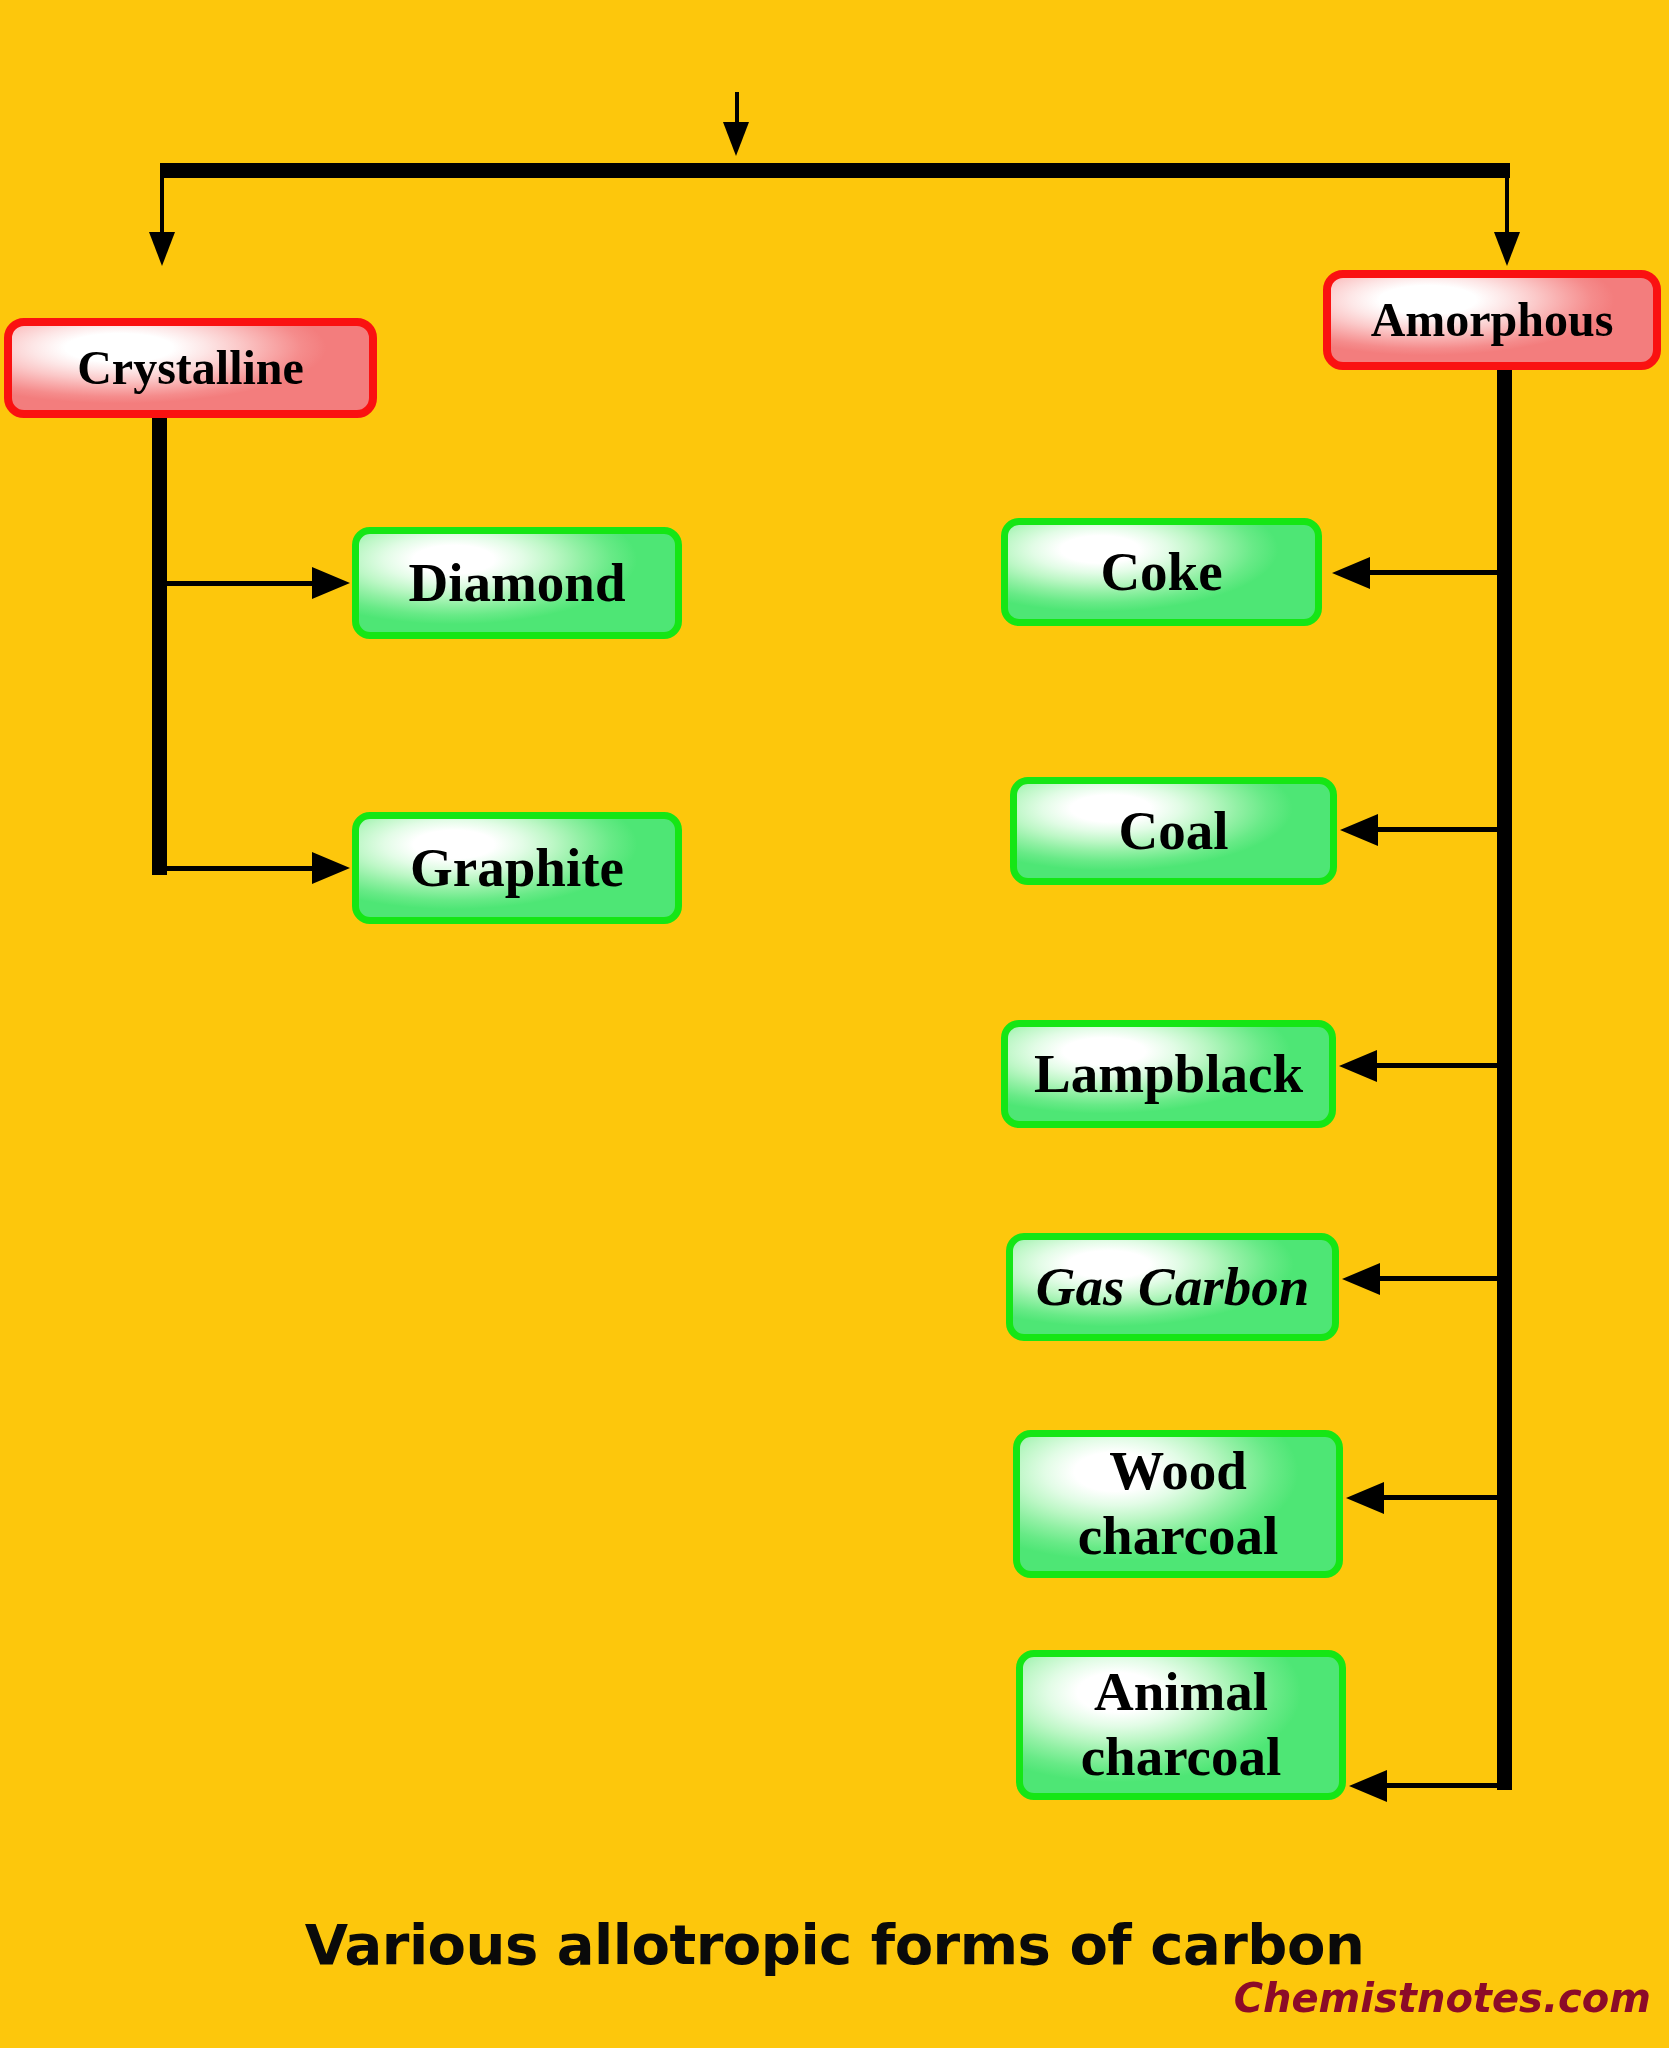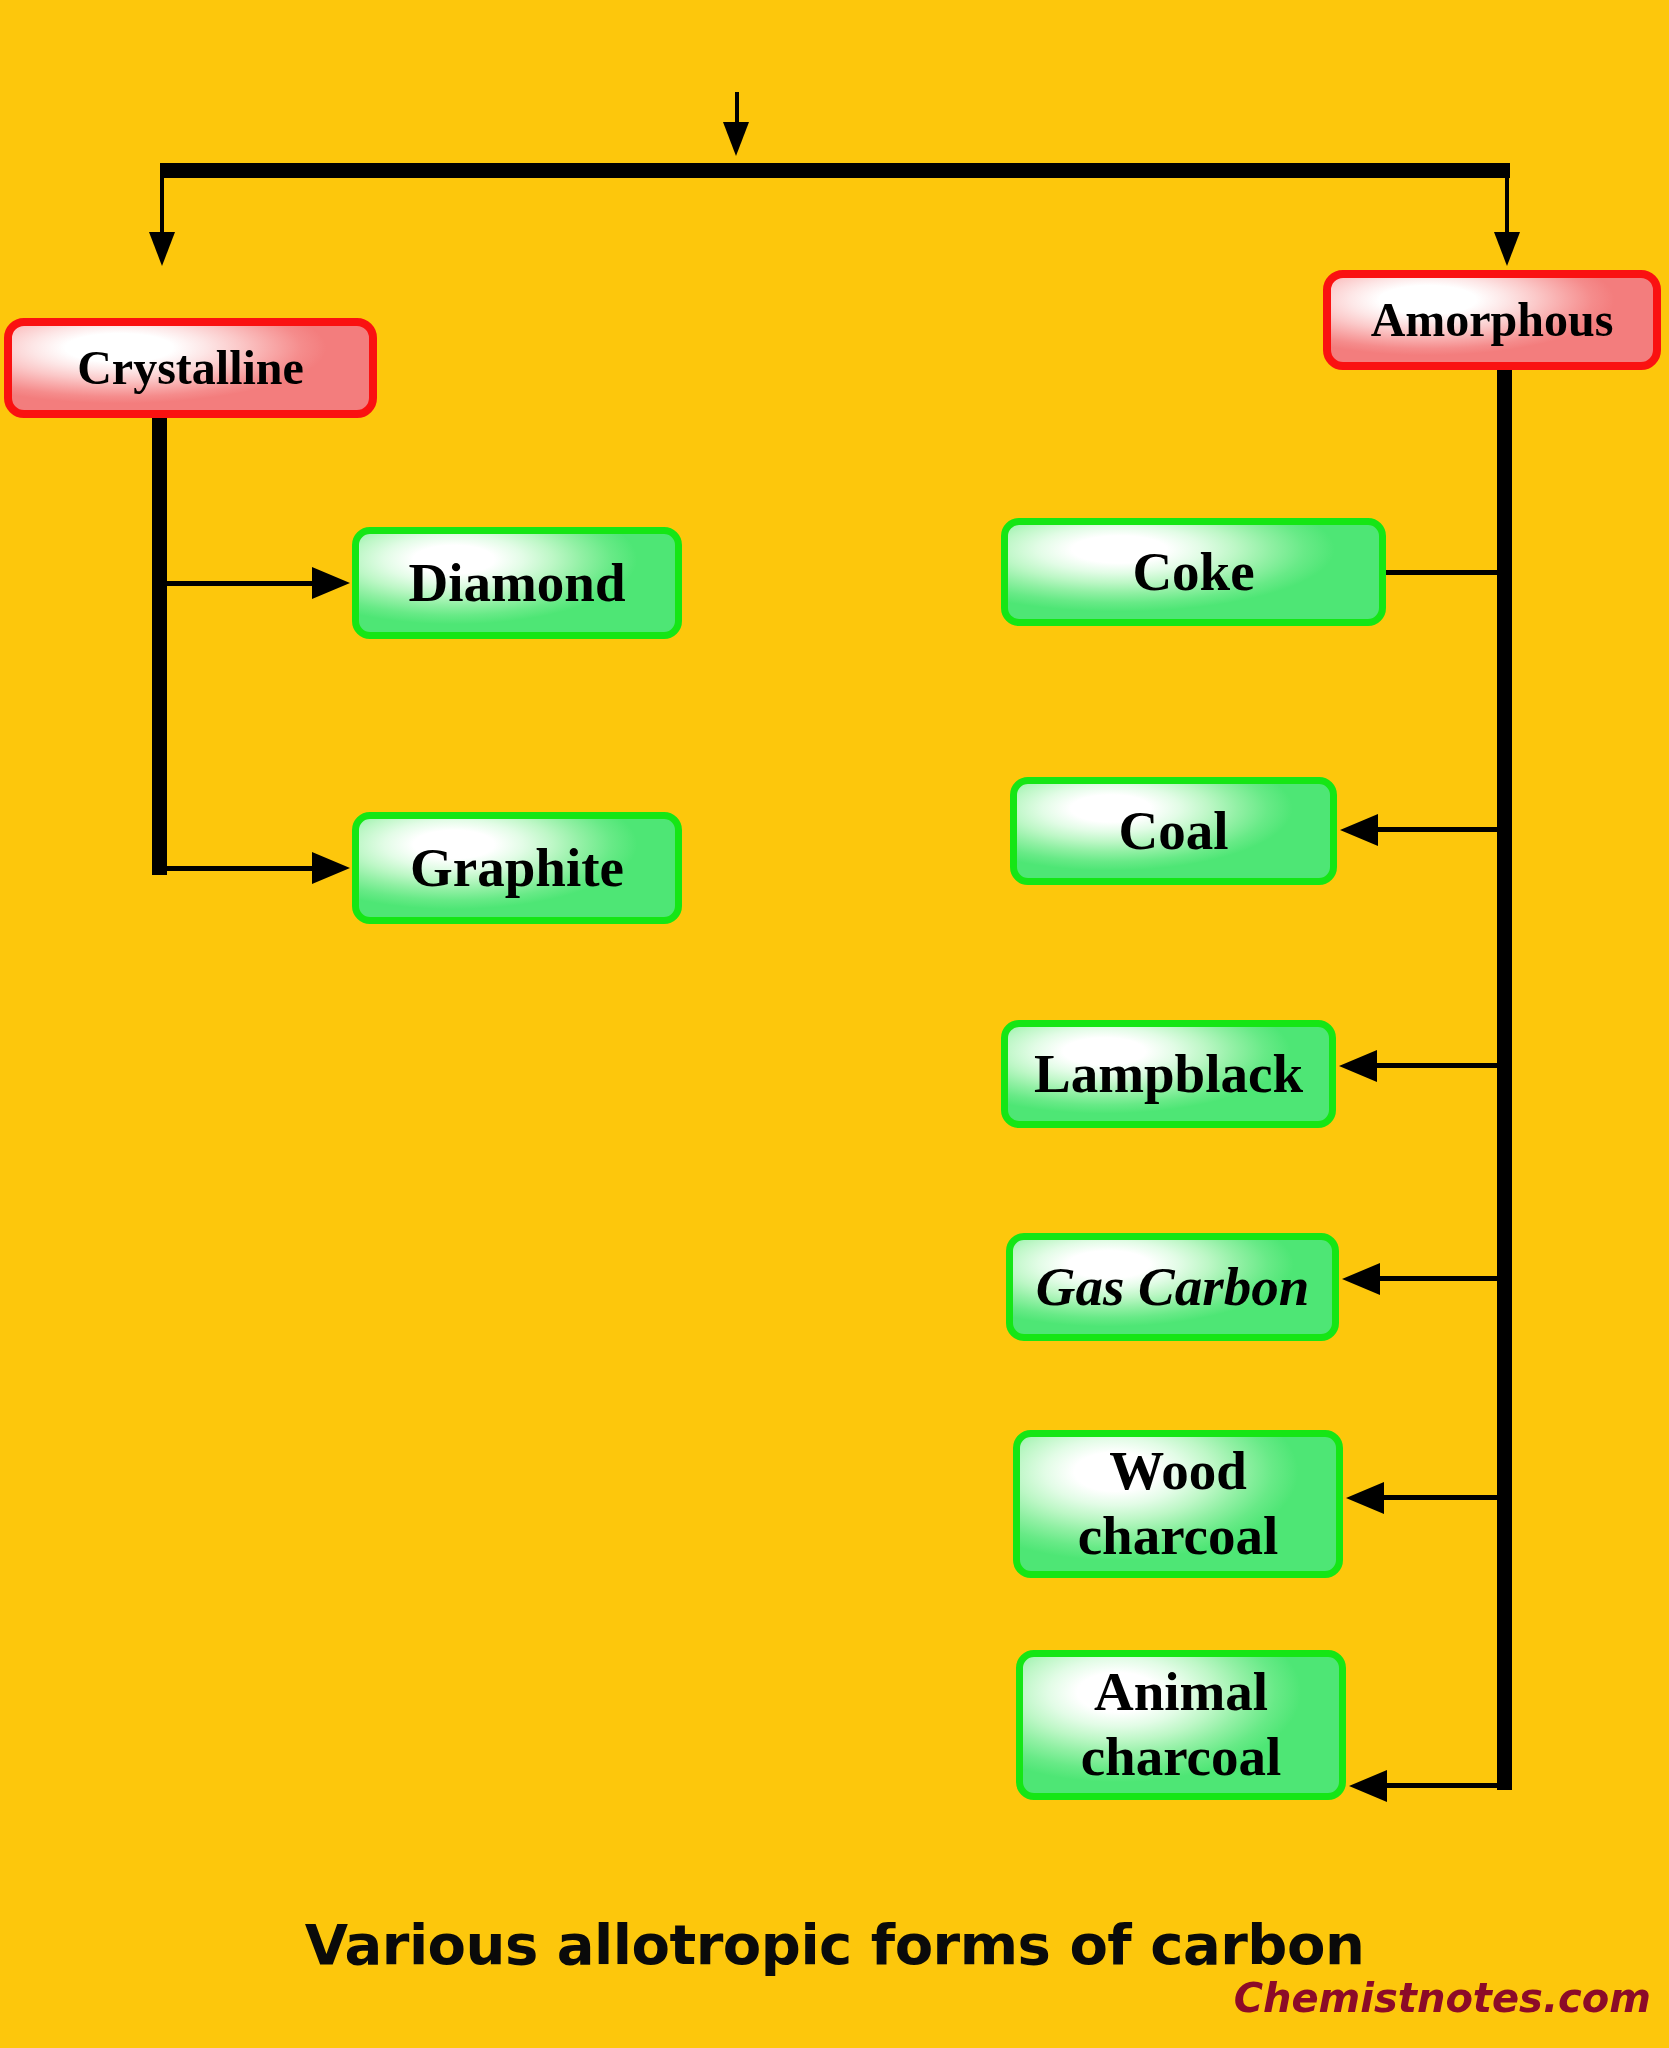--- a/index.html
+++ b/index.html
@@ -66,21 +66,21 @@
     border: 7px solid #15E615;
     border-radius: 18px;
     background:
       radial-gradient(ellipse 58% 66% at 30% 26%, #ffffff 0%, #ffffff 22%, #e2fce6 38%, #bdf7c6 54%, #91f0a4 70%, #68ea87 86%, #4ee675 100%);
     font-size: 55px;
   }
 
   .leaf-diamond   { left: 352px;  top: 527px;  width: 330px; height: 112px; }
   .leaf-graphite  { left: 352px;  top: 812px;  width: 330px; height: 112px; }
 
-  .leaf-coke      { left: 1001px; top: 518px;  width: 385px; height: 108px; }
+  .leaf-coke      { left: 1001px; top: 518px;  width: 321px; height: 108px; }
   .leaf-coal      { left: 1010px; top: 777px;  width: 327px; height: 108px; }
   .leaf-lampblack { left: 1001px; top: 1020px; width: 335px; height: 108px; }
   .leaf-gascarbon { left: 1006px; top: 1233px; width: 333px; height: 108px; font-style: italic; }
   .leaf-wood      { left: 1013px; top: 1430px; width: 330px; height: 148px; }
   .leaf-animal    { left: 1016px; top: 1650px; width: 330px; height: 150px; }
 
   .leaf-multiline { line-height: 1.18; }
 
   
   .line {

